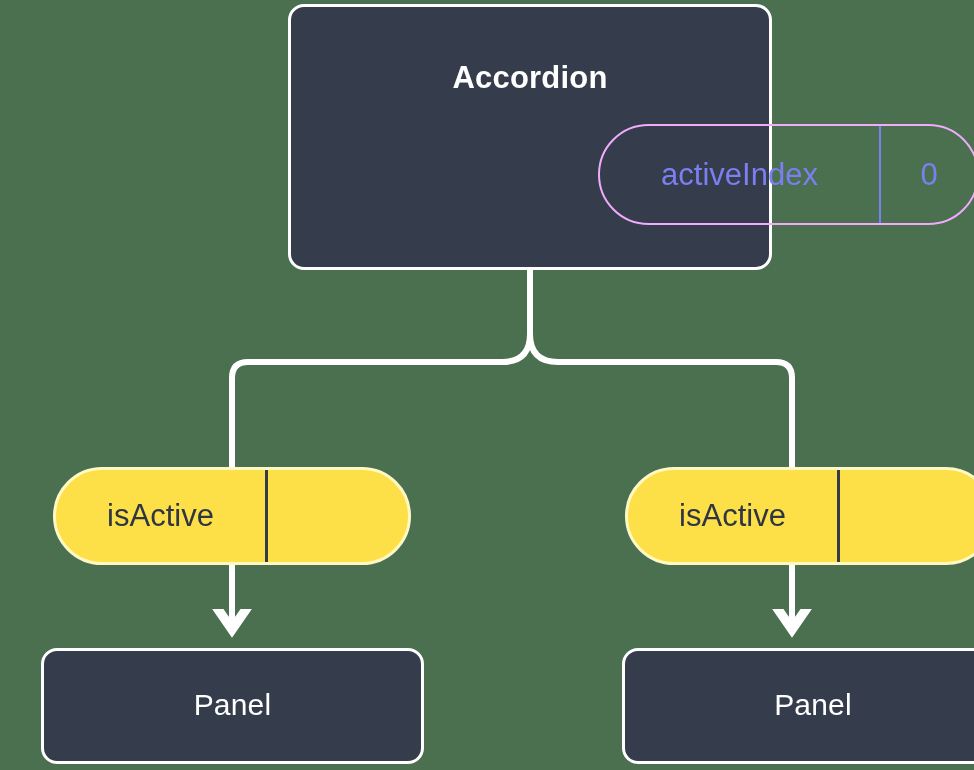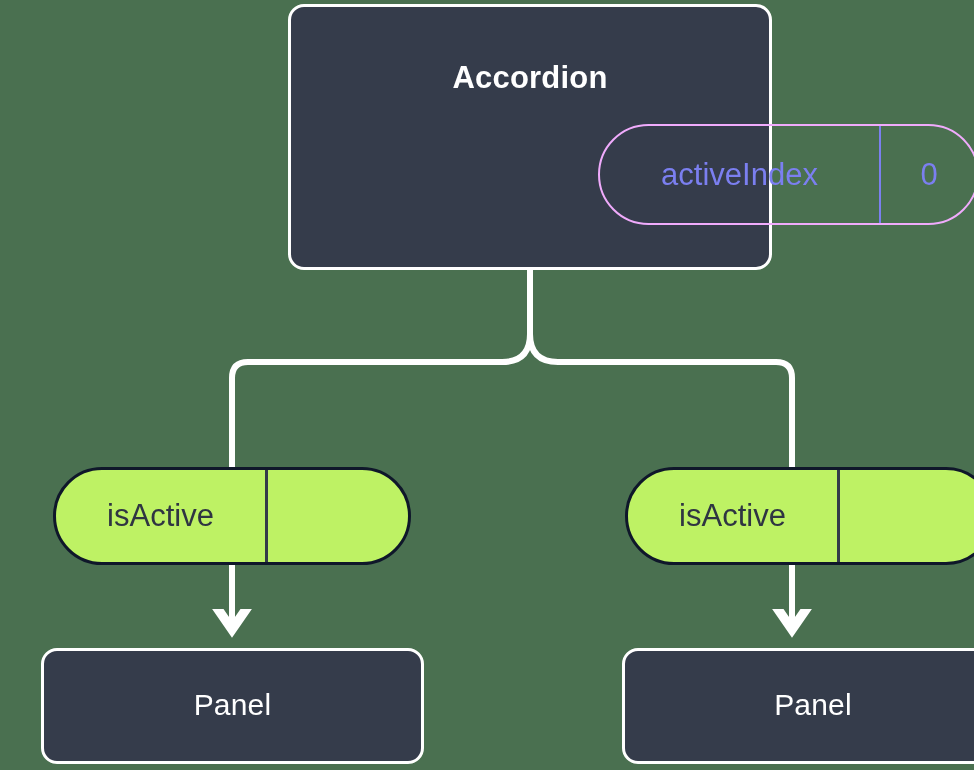--- a/index.html
+++ b/index.html
@@ -108,22 +108,22 @@
     border-right: 2px solid #7b7ff0;
   }
   #pill-active-index .pill-val {
     flex: 1;
     color: #7b7ff0;
     font-size: 31px;
   }
 
   
   .pill-filled {
-    background: #bef264;
-    border: 3px solid #0f172a;
+    background: #fde047;
+    border: 3px solid #fef9c3;
     height: 98px;
   }
   .pill-filled .pill-key,
   .pill-filled .pill-val {
     color: #2f3542;
     font-size: 31px;
   }
   .pill-filled .pill-key {
     border-right: 3px solid #343b49;
   }

